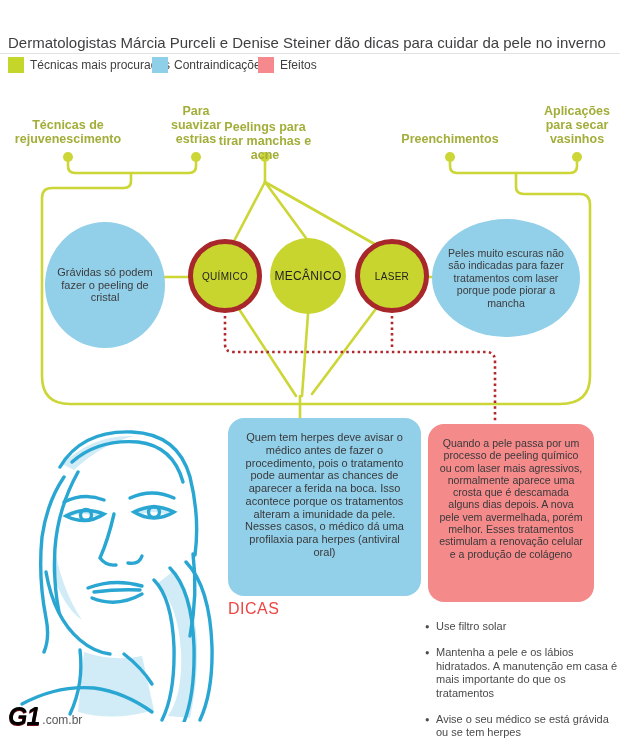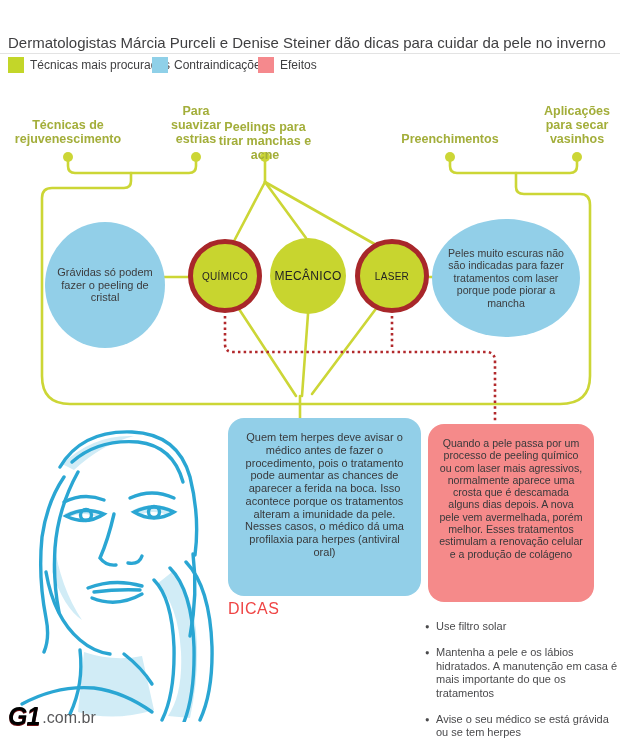--- a/index.html
+++ b/index.html
@@ -38,21 +38,21 @@
   
   .dicas-h{font-size:16px;color:#ef4444;letter-spacing:.5px;}
   .tips{width:192px;font-size:11px;line-height:1.22;color:#4a4a4c;}
   .tip{position:relative;padding-left:11px;margin-bottom:13px;}
   .tip::before{content:"●";position:absolute;left:0;top:2px;font-size:7.5px;color:#4a4a4c;}
 
   
   .logo-row{left:8px;top:704px;display:flex;align-items:flex-end;gap:3px;}
   .g1{font-size:25px;font-weight:bold;font-style:italic;color:#000000;
       text-shadow:0 1px 0 #6e0f12;letter-spacing:-1px;line-height:1;}
-  .domain-txt{font-size:16px;color:#58585a;line-height:1.3;}
+  .domain-txt{font-size:12px;color:#58585a;line-height:1.3;}
 
   svg{position:absolute;left:0;top:0;}
 </style>
 </head>
 <body>
 
 <div class="stage">
 
   <svg width="620" height="740" viewBox="0 0 620 740">
     <g fill="none" stroke="#ccd636" stroke-width="2.6" stroke-linecap="round">

